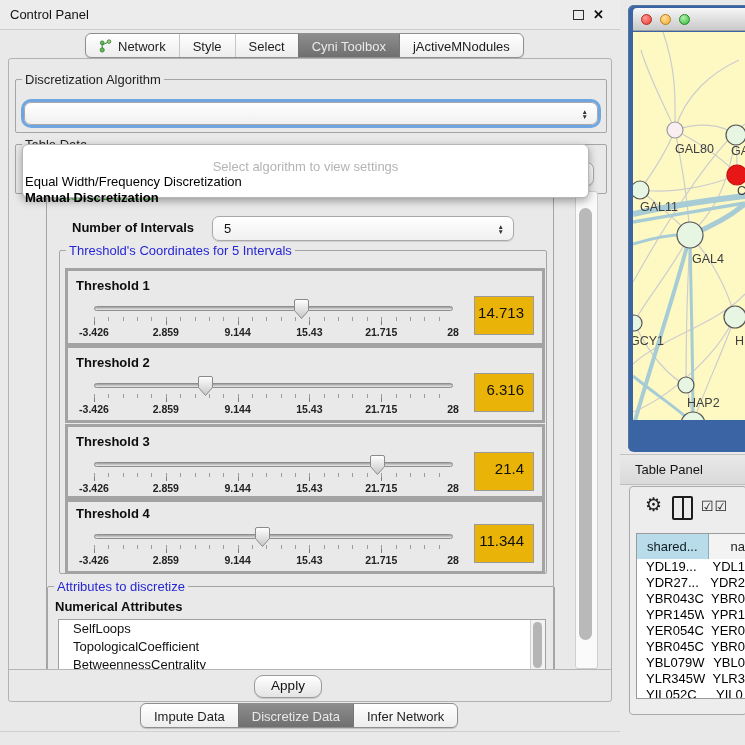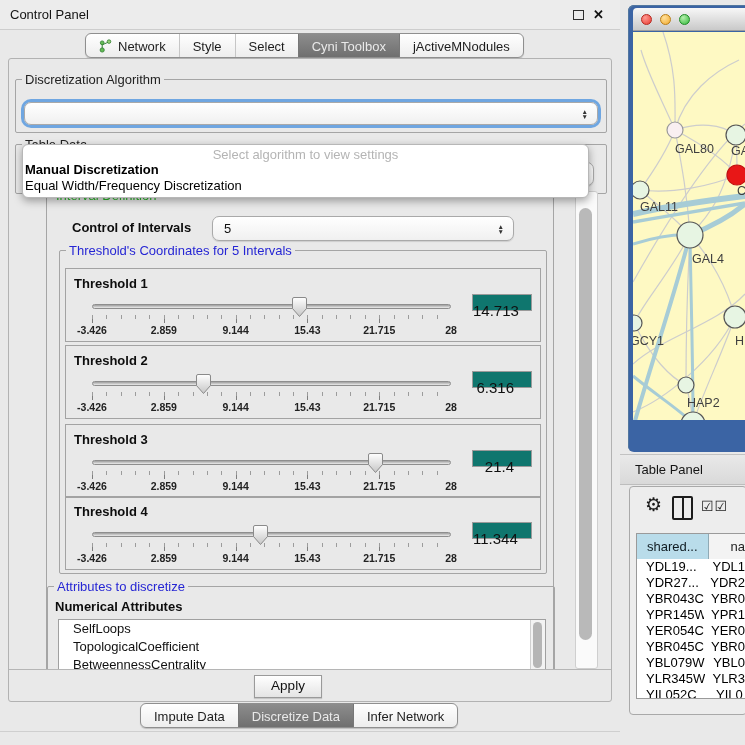--- a/index.html
+++ b/index.html
@@ -29,52 +29,52 @@
   .lbl-dark{color:#222}.lbl-green{color:#2cb82c}.lbl-blue{color:#2626d4}
   .combo{position:absolute;background:linear-gradient(#ffffff,#f0f0f0);border:1px solid #a9a9a9;border-radius:7px;
          font-size:13px;color:#101010;display:flex;align-items:center;padding:0 26px 0 11px;box-sizing:border-box;
          box-shadow:0 1px 1px rgba(0,0,0,.12)}
   .combo.focused{box-shadow:0 0 0 3px rgba(98,158,224,.9)}
   .stepper{position:absolute;right:9px;top:50%;transform:translateY(-50%);display:flex;flex-direction:column;
            align-items:center;font-size:6.5px;line-height:5px;color:#333}
   
   #algo-popup{position:absolute;left:13px;top:85px;width:565px;height:52px;background:#fff;border:1px solid #b7b7b7;
               border-radius:6px;box-shadow:0 3px 9px rgba(0,0,0,.35);z-index:50}
-  .popup-hint{font-size:13px;color:#b4b4b4;text-align:center;padding-top:2px;line-height:15px}
+  .popup-hint{font-size:13px;color:#b4b4b4;text-align:center;padding-top:14px;line-height:15px}
   .popup-opt{font-size:13px;color:#000;padding-left:2px;line-height:16px}
   .popup-opt.bold{font-weight:bold}
   
   #scroll-area{position:absolute;left:6px;top:130px;width:562px;height:480px;overflow:hidden}
   #vscroll{position:absolute;left:566px;top:132px;width:21px;height:476px;background:#fafafa;
            border:1px solid #cfcfcf;border-radius:3px}
   #vscroll .thumb{position:absolute;left:3px;top:16px;width:13px;height:432px;background:#b9b9b9;border-radius:7px}
   
-  .th-box{position:absolute;left:5px;width:474px;height:72px;border:1px solid #a3a3a3}
+  .th-box{position:absolute;left:5px;width:474px;height:72px;border:3px solid #a3a3a3}
   .th-title{position:absolute;left:8px;top:7px;font-size:13px;font-weight:bold;color:#0d0d0d}
   .th-slider{position:absolute;left:26px;top:28px;width:359px;height:40px}
   .th-track{position:absolute;left:0;top:7px;width:357px;height:3px;border:1px solid #8e8e8e;border-radius:3px;
             background:linear-gradient(#9e9e9e,#ececec)}
   .th-thumb{position:absolute;top:0;width:15px;height:20px}
   .th-ticks{position:absolute;left:0;top:18px;width:359px;height:8px;
             background-image:repeating-linear-gradient(90deg,#9c9c9c 0 1px,transparent 1px 14.36px),
                              repeating-linear-gradient(90deg,#7e7e7e 0 1px,transparent 1px 71.8px);
             background-size:100% 4px,100% 8px;background-repeat:no-repeat}
   .th-ticklabels span{position:absolute;top:27px;transform:translateX(-50%);font-size:10.5px;font-weight:bold;color:#222;white-space:nowrap}
-  .th-value{position:absolute;left:406px;top:25px;width:60px;height:17px;background:#0f766e;border:1px solid #9a9a9a;
-            font-size:15px;color:#101010;text-align:right;line-height:31px;padding-right:17px;box-sizing:border-box}
+  .th-value{position:absolute;left:406px;top:25px;width:60px;height:39px;background:#eab308;border:1px solid #9a9a9a;
+            font-size:15px;color:#101010;text-align:right;line-height:31px;padding-right:9px;box-sizing:border-box}
   
   .attr-head{position:absolute;font-size:13px;font-weight:bold;color:#0d0d0d}
   #attr-list{position:absolute;left:10px;top:32px;width:488px;height:88px;background:#fff;border:1px solid #a0a0a0;box-sizing:border-box}
   .attr-item{font-size:13px;color:#111;line-height:18px;padding-left:14px;white-space:nowrap}
   #attr-scroll{position:absolute;right:0;top:0;width:14px;height:100%;background:#f3f3f3;border-left:1px solid #d0d0d0}
   #attr-scroll .thumb{position:absolute;left:2px;top:2px;width:9px;height:46px;background:#b5b5b5;border-radius:5px}
   
   #apply-strip{position:absolute;left:0;top:610px;width:602px;height:31px;border-top:1px solid #b5b5b5}
   #apply-btn{position:absolute;left:245px;top:5px;width:66px;height:21px;background:linear-gradient(#ffffff,#e4e4e4);
-             border:1px solid #9a9a9a;border-radius:0;font-size:13.5px;color:#111;text-align:center;line-height:20px;
+             border:1px solid #9a9a9a;border-radius:9px;font-size:13.5px;color:#111;text-align:center;line-height:20px;
              box-shadow:0 1px 1px rgba(0,0,0,.15)}
   #bottom-line{position:absolute;left:0;top:731px;width:620px;height:1px;background:#cfcfcf}
   
   .net-icon{display:inline-flex;width:13px;height:15px}
   
   #net-frame{position:absolute;left:628px;top:5px;width:117px;height:447px;background:#3b64a4;border-radius:6px 0 0 6px;
              box-shadow:inset 1px 1px 0 #52779f}
   #net-titlebar{position:absolute;left:633px;top:8px;width:112px;height:23px;background:linear-gradient(#f7f7f7,#c9c9c9);
                 border-radius:4px 0 0 0;border-bottom:1px solid #9e9e9e;display:flex;align-items:center;padding-left:8px;gap:8px;box-sizing:border-box}
   .tl{width:11px;height:11px;border-radius:50%;box-sizing:border-box}
@@ -153,21 +153,21 @@
       <div class="combo" style="left:8px;top:17px;width:570px;height:24px">
         <span>galFiltered.sif default node</span>
         <span class="stepper">▲<span>▼</span></span>
       </div>
     </div>
 
     <div id="scroll-area">
       <div class="group" style="left:31px;top:6px;width:506px;height:560px">
         <span class="group-label lbl-green" style="left:6px;top:-7px">Interval Definition</span>
 
-        <div style="position:absolute;left:25px;top:24px;font-size:13px;font-weight:bold;color:#0d0d0d">Control of Intervals</div>
+        <div style="position:absolute;left:25px;top:24px;font-size:13px;font-weight:bold;color:#0d0d0d">Number of Intervals</div>
         <div class="combo" style="left:165px;top:20px;width:302px;height:25px">
           <span>5</span>
           <span class="stepper">▲<span>▼</span></span>
         </div>
 
         <div class="group" style="left:12px;top:54px;width:486px;height:322px" id="thresholds-group">
           <span class="group-label lbl-blue" style="left:6px;top:-7px">Threshold's Coordinates for 5 Intervals</span>
         <div class="th-box" style="top: 17px;">
     <div class="th-title">Threshold 1</div>
     <div class="th-slider">
@@ -297,22 +297,22 @@
 
     <div id="vscroll">
         <div class="thumb"></div>
       </div>
 
     <div id="apply-strip">
       <div id="apply-btn">Apply</div>
     </div>
   <div id="algo-popup">
         <div class="popup-hint">Select algorithm to view settings</div>
+        <div class="popup-opt">Equal Width/Frequency Discretization</div>
         <div class="popup-opt bold">Manual Discretization</div>
-        <div class="popup-opt">Equal Width/Frequency Discretization</div>
       </div>
     </div>
 
   <div class="tabbar" id="bottom-tabs">
       <div class="tab">
         <span>Impute Data</span>
       </div>
       <div class="tab sel">
         <span>Discretize Data</span>
       </div>

